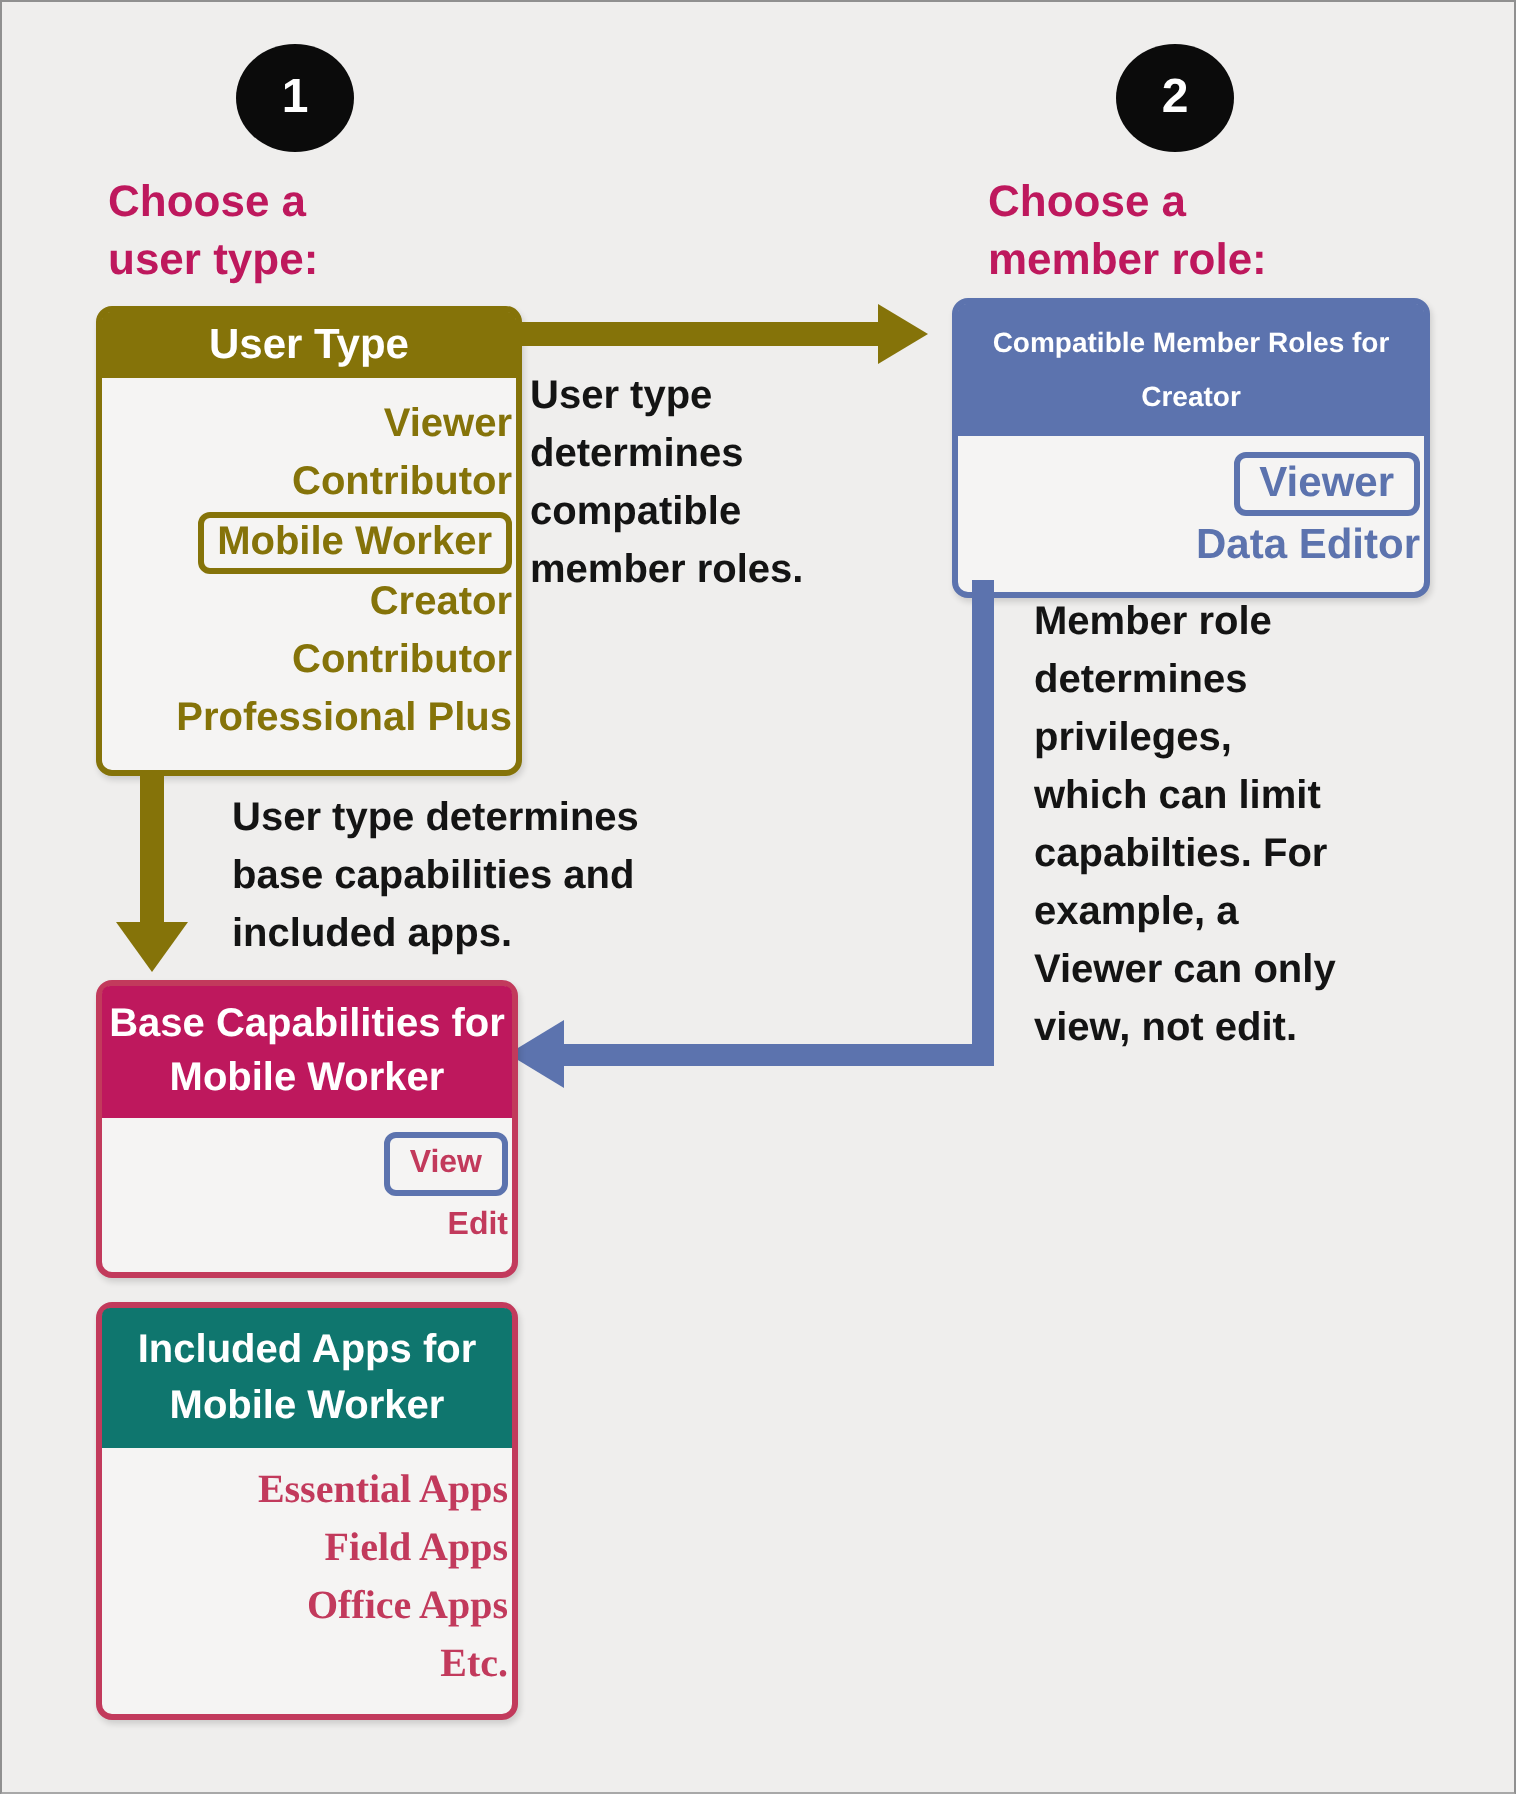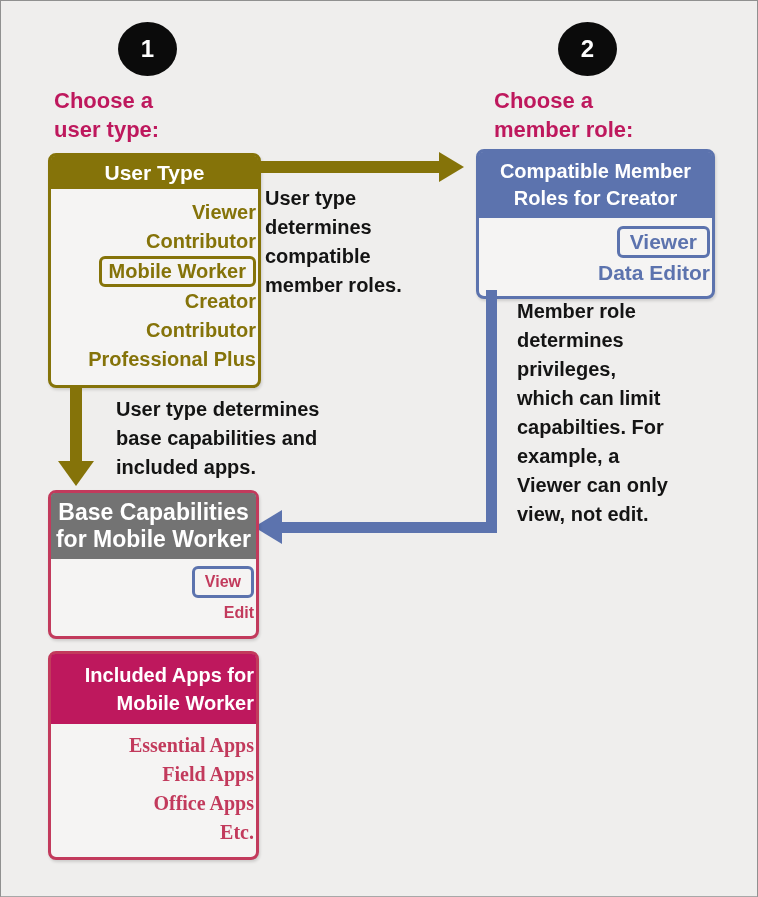--- a/index.html
+++ b/index.html
@@ -41,32 +41,32 @@
   .box-items { text-align:right; }
 
   
   .box-usertype { left:47px; top:152px; width:207px; border:3px solid #857309; }
   .box-usertype .box-header { background:#857309; font-size:21px; line-height:33px; height:33px; }
   .box-usertype .box-items { color:#857309; font-size:20px; line-height:29px; padding:9px 2px 11px; }
   .sel-olive { display:inline-block; border:3px solid #857309; border-radius:6px; padding:0 7px; line-height:25px; }
 
   
   .box-roles { left:475px; top:148px; width:233px; border:3px solid #5c73ae; }
-  .box-roles .box-header { background:#5c73ae; font-size:20px; line-height:27px; padding:6px 4px; }
+  .box-roles .box-header { background:#5c73ae; font-size:14px; line-height:27px; padding:6px 4px; }
   .box-roles .box-items { color:#5c73ae; font-size:21px; line-height:29px; padding:8px 2px 9px; }
   .sel-blue { display:inline-block; border:3px solid #5c73ae; border-radius:6px; padding:0 10px; line-height:26px; }
 
   
   .box-caps { left:47px; top:489px; width:205px; border:3px solid #c23a5c; }
-  .box-caps .box-header { background:#737373; font-size:23px; line-height:27px; padding:6px 2px; }
+  .box-caps .box-header { background:#be185d; font-size:20px; line-height:27px; padding:6px 2px; }
   .box-caps .box-items { color:#c23a5c; font-size:16px; line-height:30px; padding:7px 2px 8px; }
 
   
   .box-apps { left:47px; top:650px; width:205px; border:3px solid #c23a5c; }
-  .box-apps .box-header { background:#be185d; font-size:20px; line-height:28px; padding:7px 2px;text-align:right; }
+  .box-apps .box-header { background:#0f766e; font-size:20px; line-height:28px; padding:7px 2px; }
   .box-apps .box-items { color:#c23a5c; font-size:20px; line-height:29px; padding:7px 2px 10px;font-family:Liberation Serif, serif; }
 
   .caption {
     position:absolute; color:#141414;
     font-size:20px; line-height:29px;
     white-space:pre-line;
   }
   .caption-roles { left:264px; top:183px; }
   .caption-caps  { left:96px;  top:394px;margin-left:19px; }
   .caption-note  { left:516px; top:296px; }

